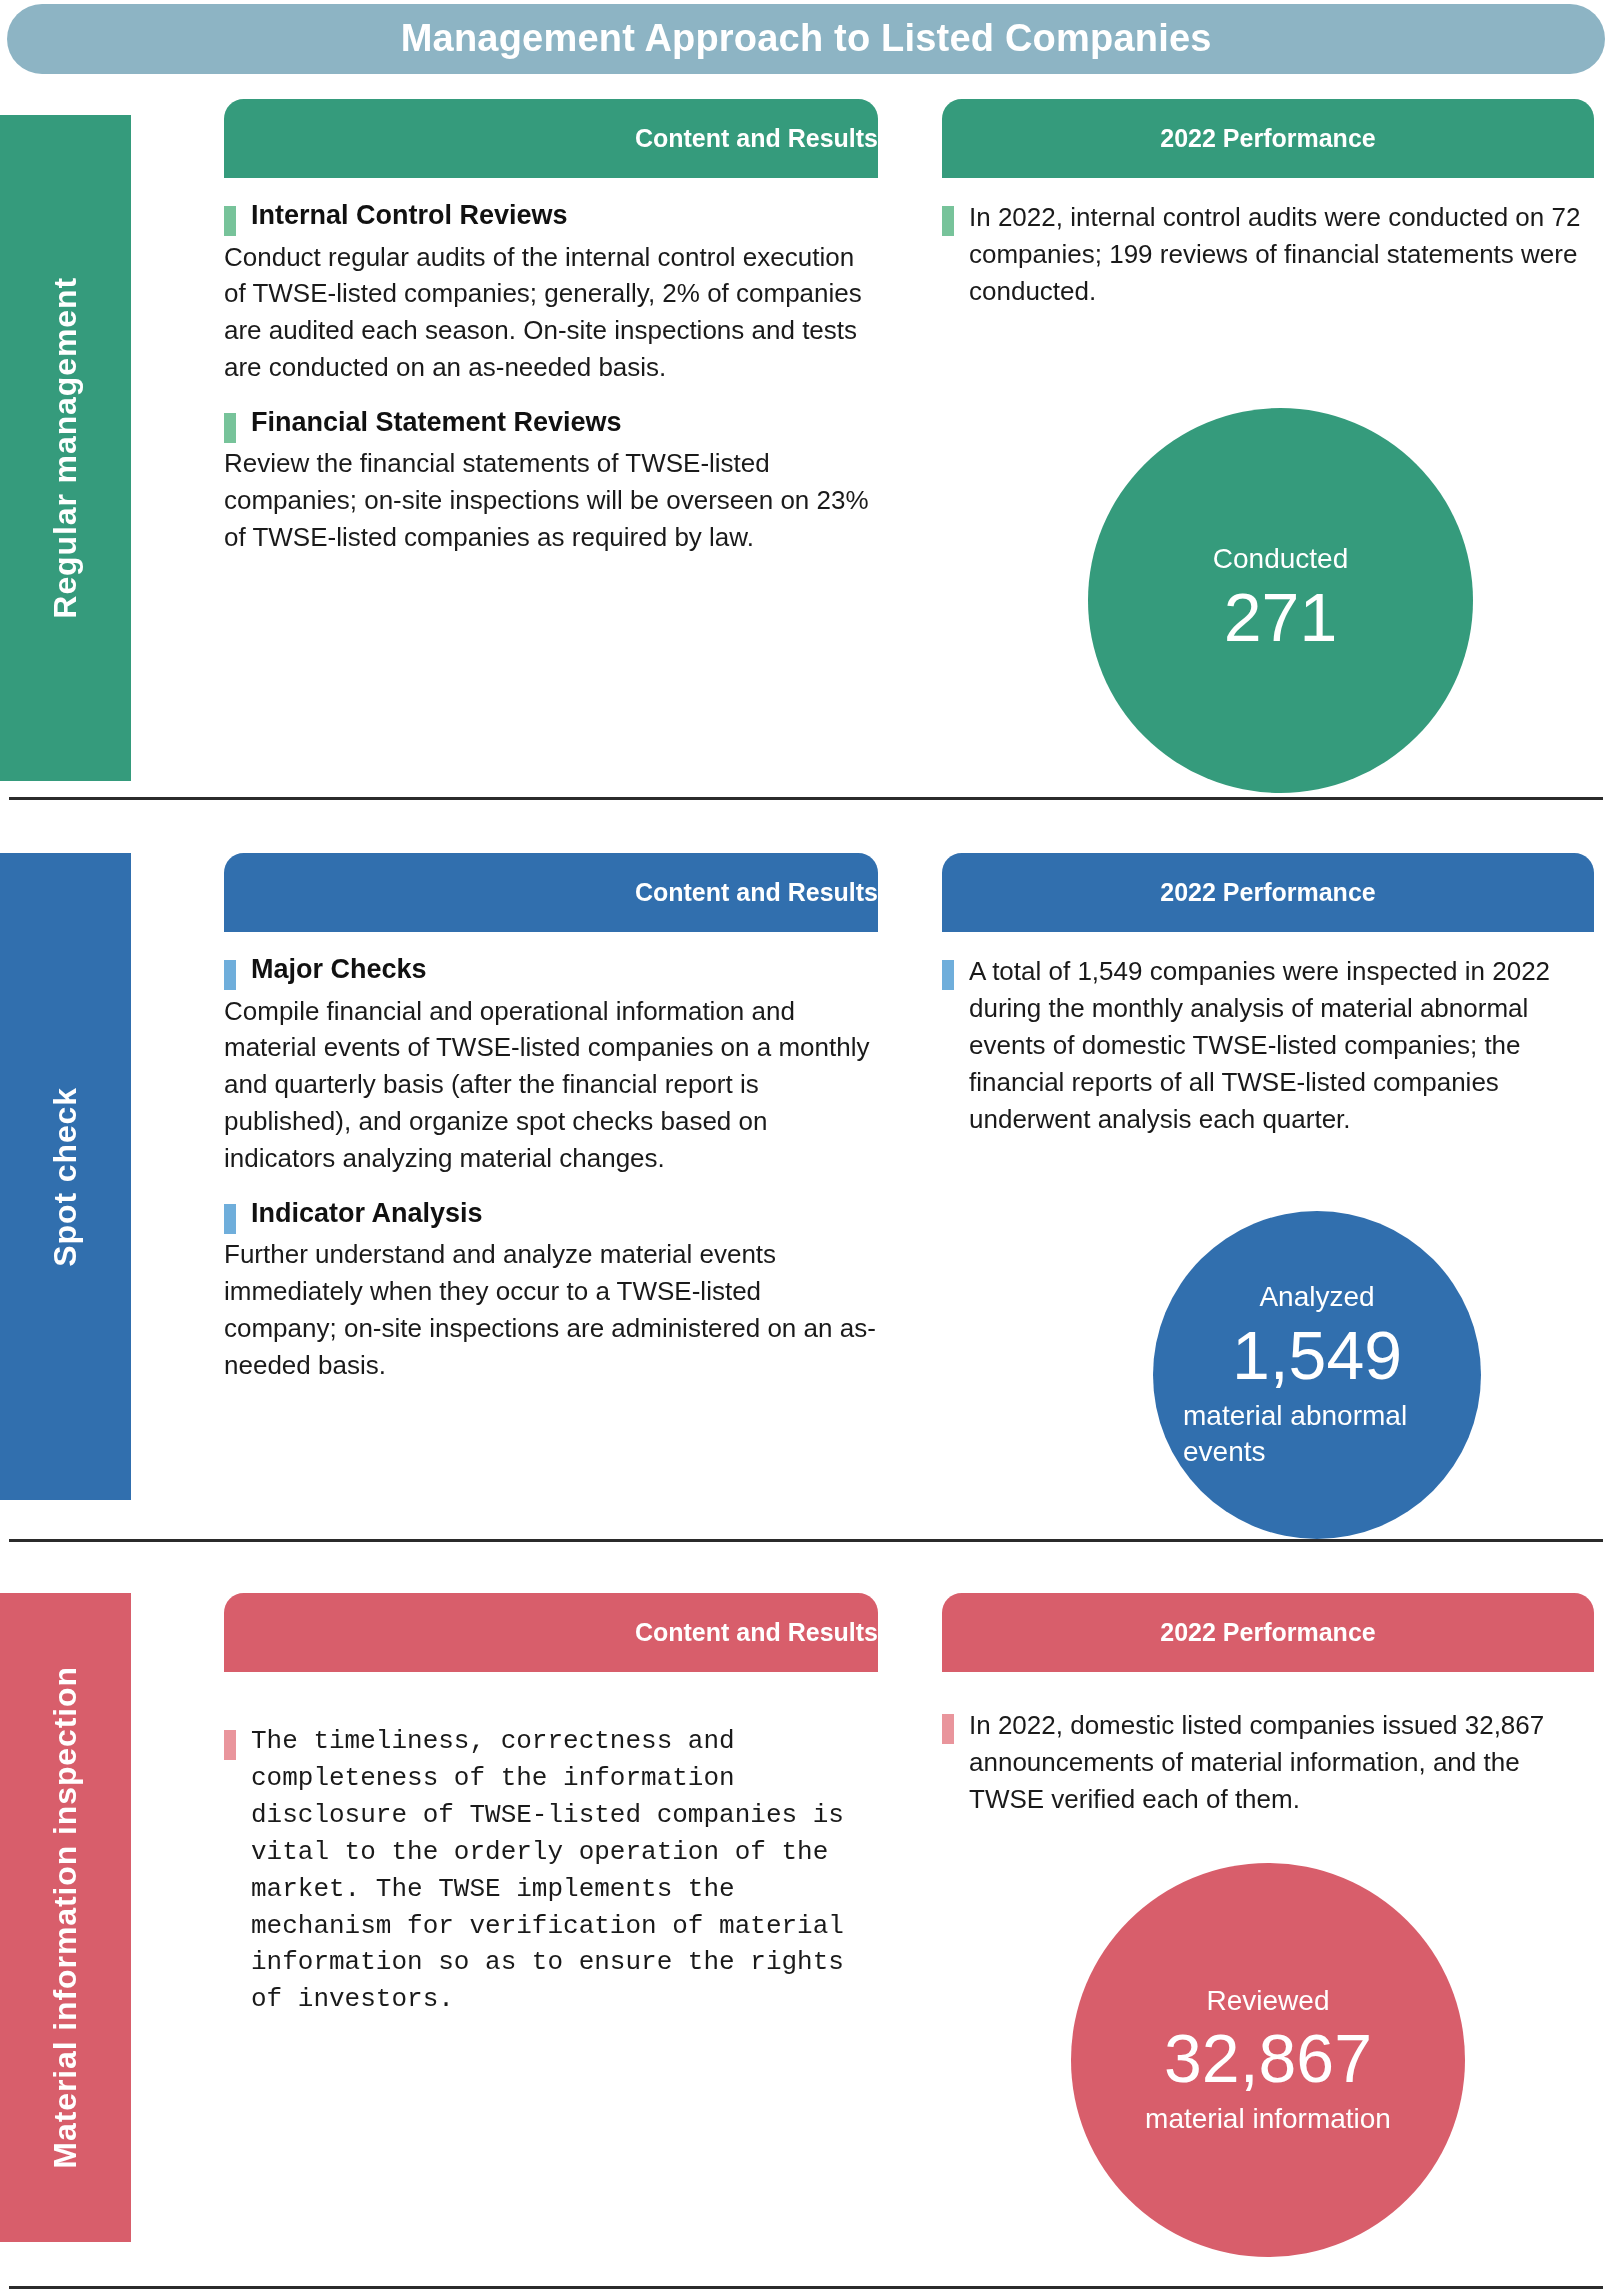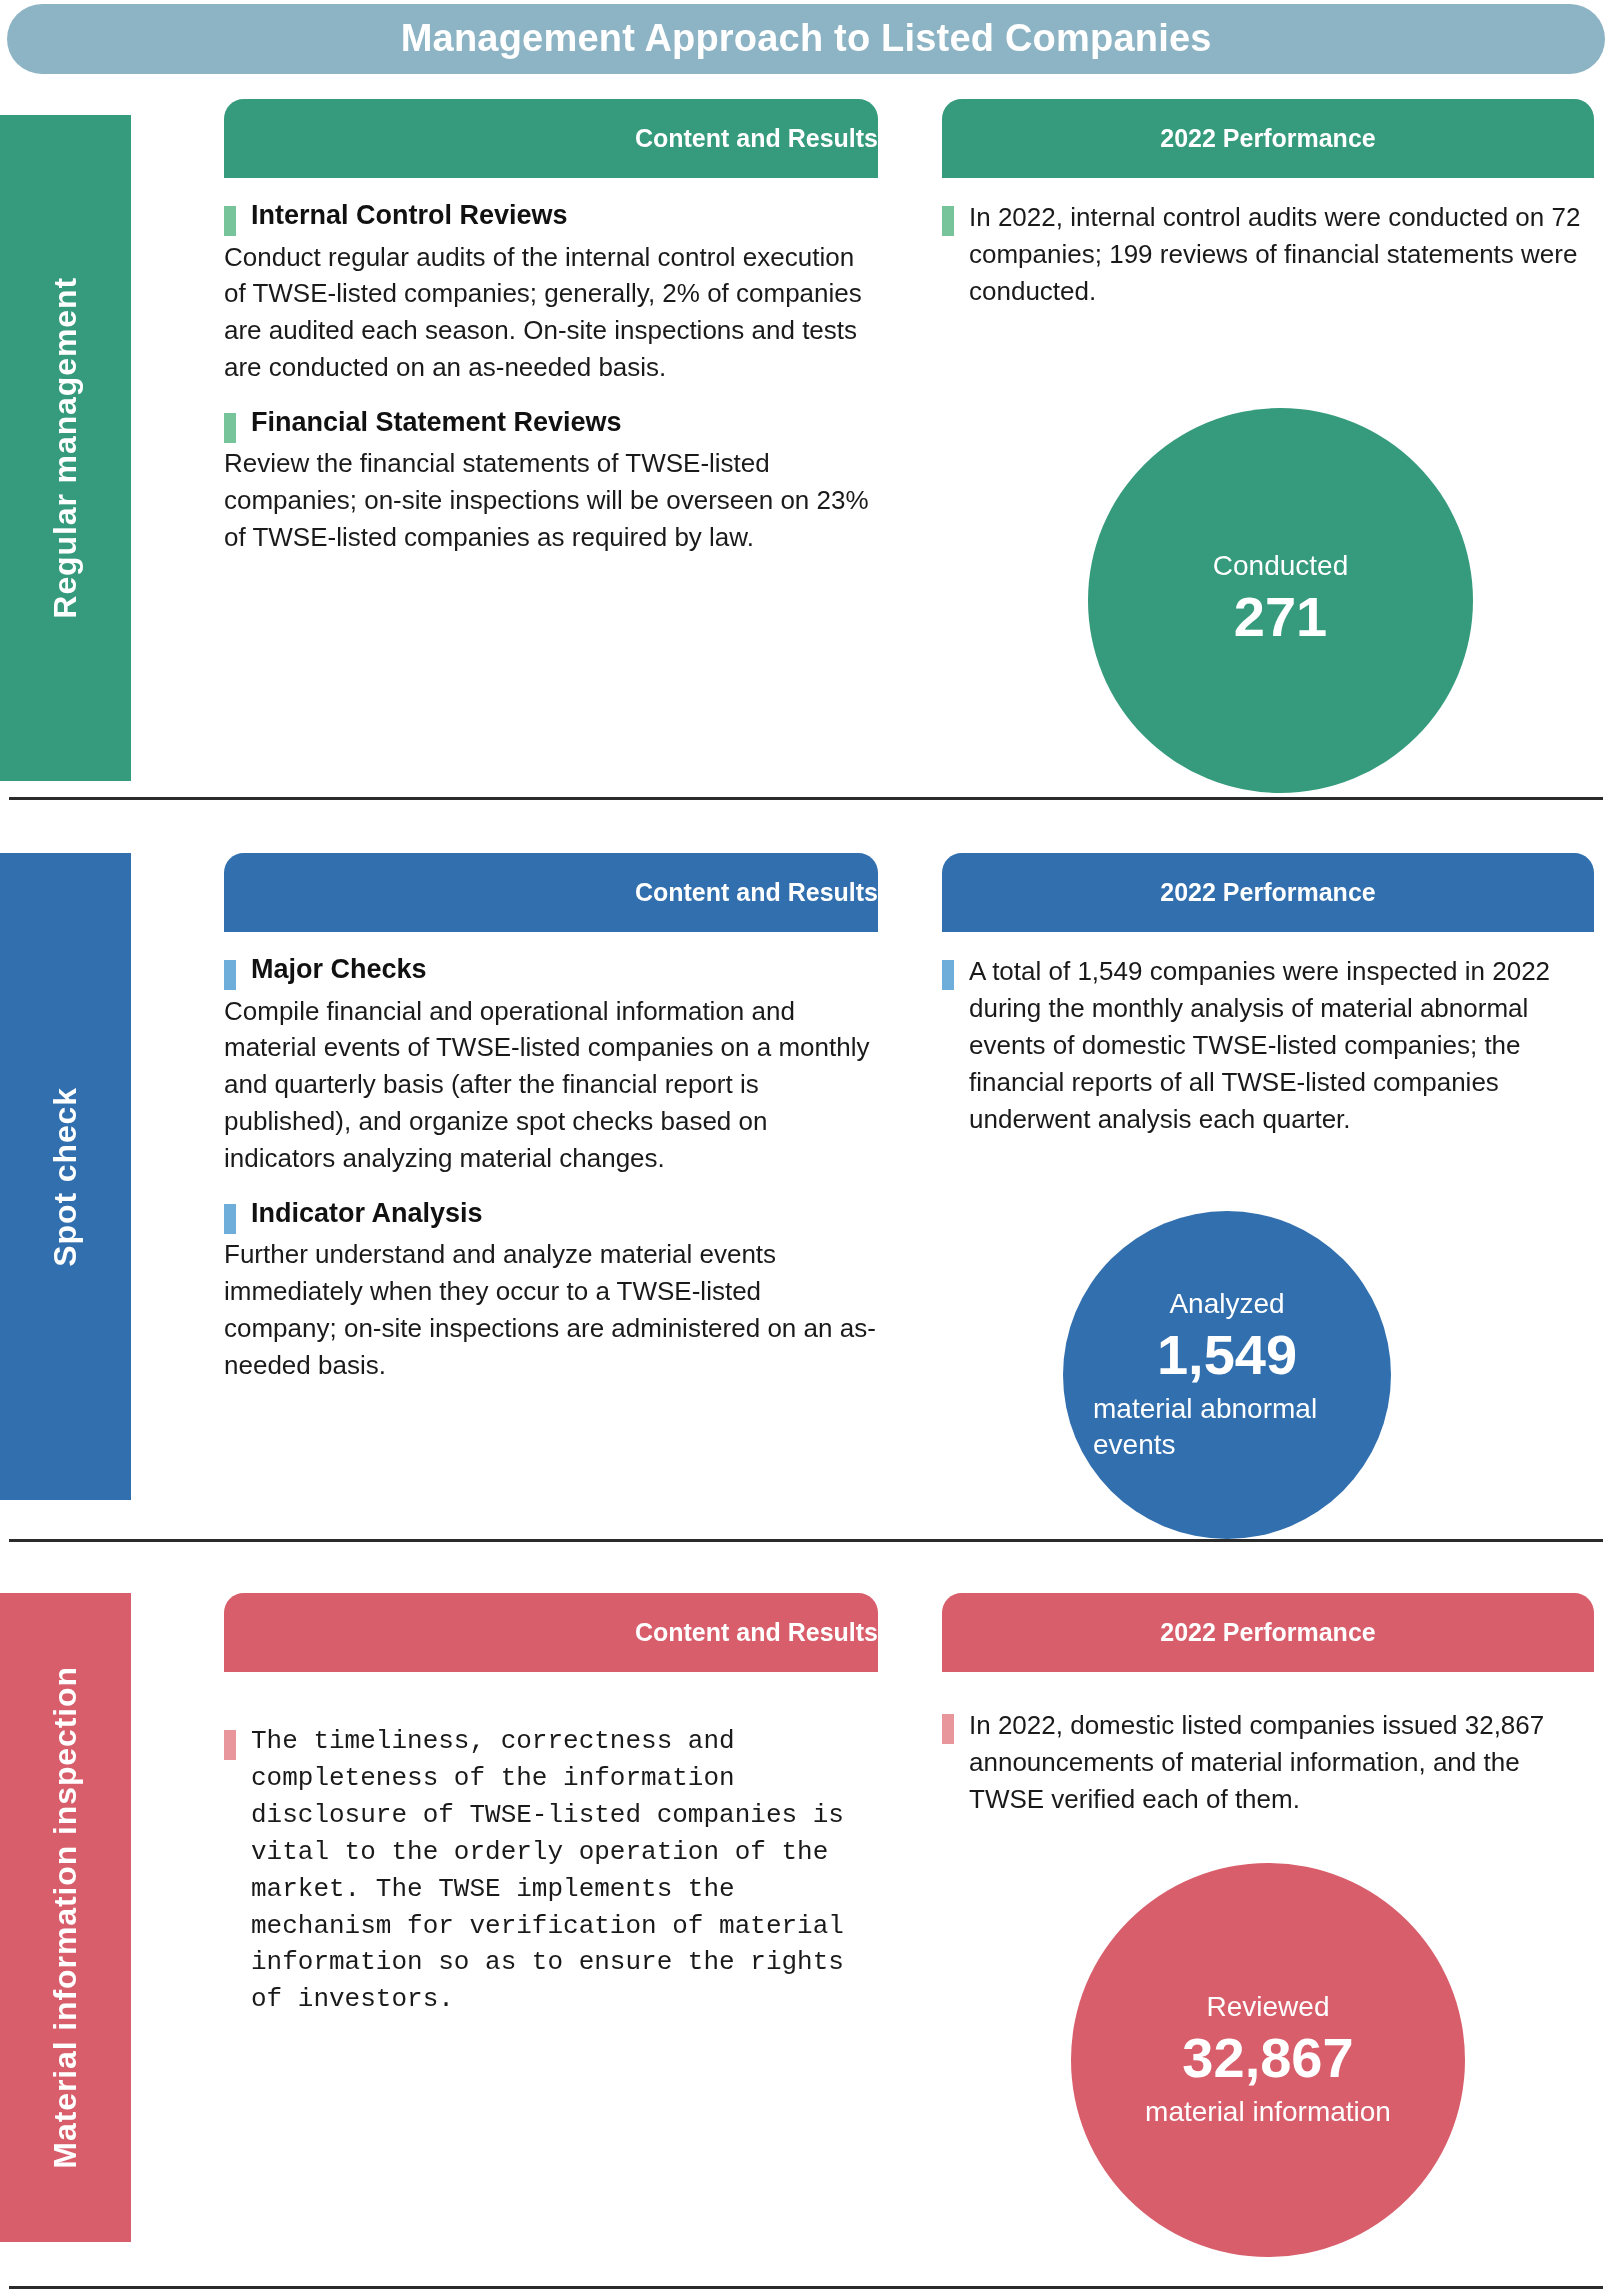--- a/index.html
+++ b/index.html
@@ -145,37 +145,37 @@
     justify-content: center;
     color: #ffffff;
     box-sizing: border-box;
     padding: 0 30px;
   }
   .stat-circle .stat-prefix {
     font-size: 28px;
     line-height: 1.25;
   }
   .stat-circle .stat-value {
-    font-size: 56px;
-    font-weight: bold;
+    font-size: 68px;
+    font-weight: normal;
     line-height: 1.15;
     margin: 1.8px 0 3.6px 0;
   }
   .stat-circle .stat-suffix {
     font-size: 28px;
     line-height: 1.3;
   }
 
   #stat-circle-1 {
     left: 1088px; top: 309px;
     width: 385px; height: 385px;
     background: #359B7C;
   }
   #stat-circle-2 {
-    left: 1063px; top: 394px;
+    left: 1153px; top: 394px;
     width: 328px; height: 328px;
     background: #316FAE;
   }
   #stat-circle-3 {
     left: 1071px; top: 308px;
     width: 394px; height: 394px;
     background: #D85E6B;
   }
 </style>
 </head>

